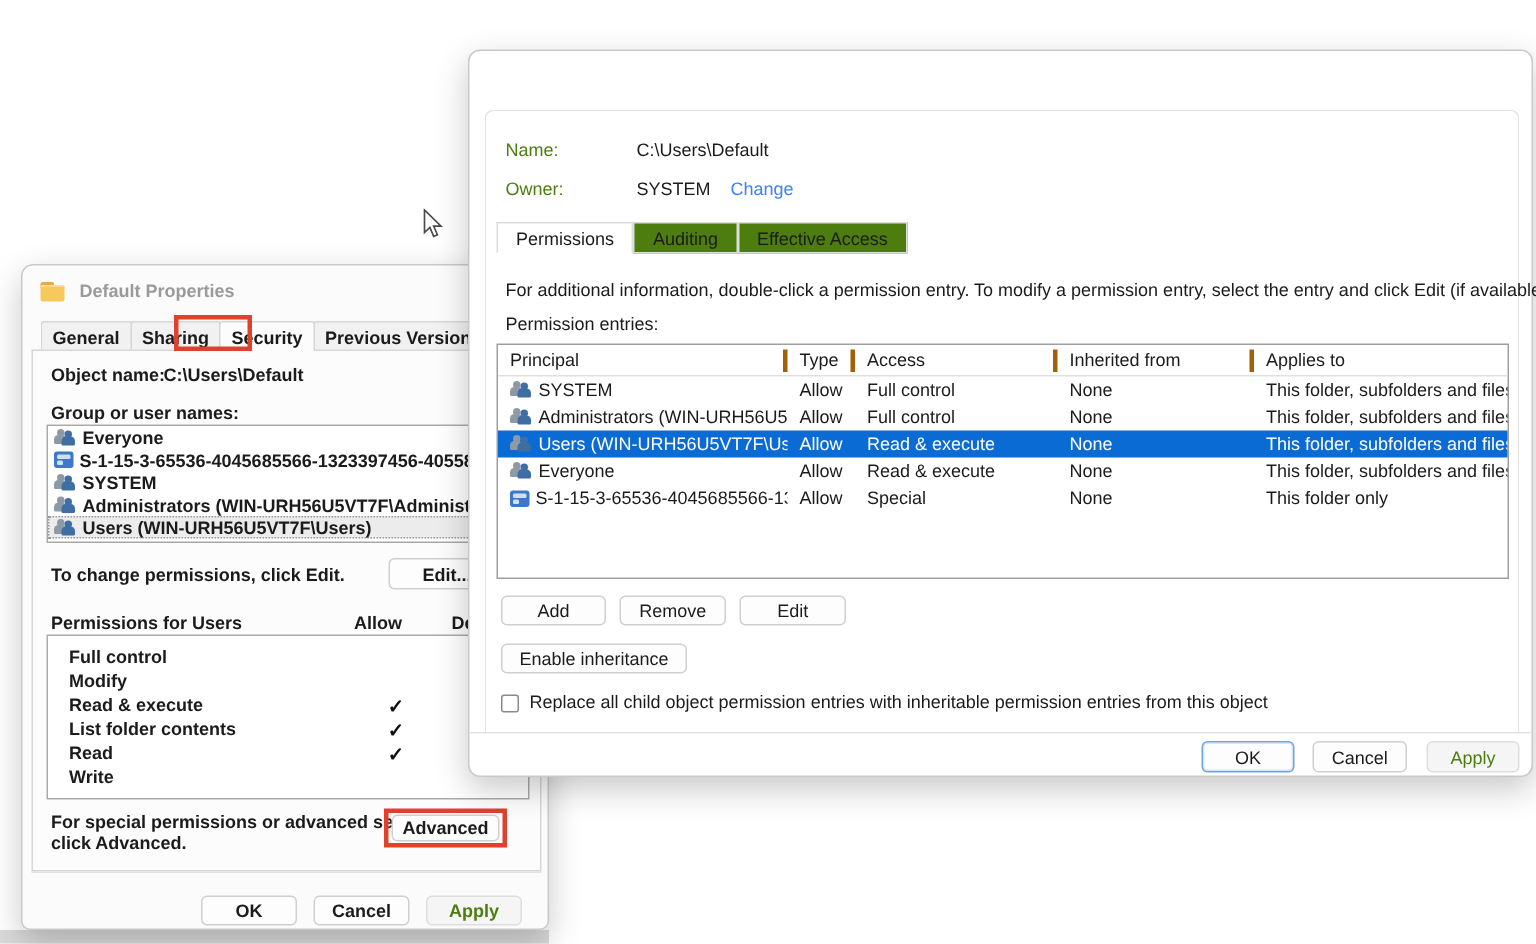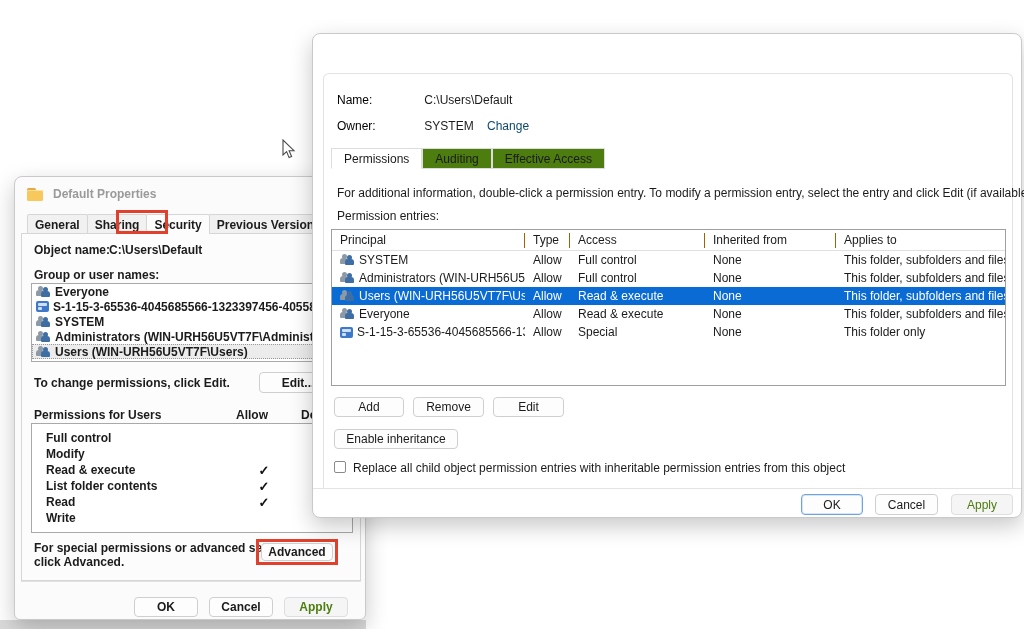--- a/index.html
+++ b/index.html
@@ -54,37 +54,37 @@
   
   .appic { width:13px; height:11px; border-radius:2px; background:#3d78c9; position:relative; flex:0 0 auto; }
   .appic:before { content:""; position:absolute; left:2px; top:2px; right:2px; height:3px; background:#cfe0f5; border-radius:1px; }
   .appic:after  { content:""; position:absolute; left:2px; bottom:2px; width:4px; height:3px; background:#cfe0f5; border-radius:1px; }
 
   
   #adv { left:312px; top:33px; width:710px; height:485px; z-index:4; background:#ffffff; }
   #adv .panel { position:absolute; left:10px; top:39px; width:690px; height:416px;
                 border:1px solid #e3e3e3; border-radius:6px 6px 0 0; border-bottom:none; background:#ffffff; }
   #adv .frow { position:absolute; left:24px; white-space:nowrap; }
-  #adv .frow .k { display:inline-block; width:84px; color:#000000; }
-  .link { color:#0c4a6e; cursor:pointer; }
+  #adv .frow .k { display:inline-block; width:84px; color:#4d7c0f; }
+  .link { color:#3b82f6; cursor:pointer; }
   #adv .tabs { position:absolute; left:18px; top:114px; height:21px; display:flex; }
   #adv .atab { padding:3px 12px 0; border:1px solid #dddddd; background:#4d7c0f; margin-right:0;
                white-space:nowrap; height:21px; }
   #adv .atab.active { background:#ffffff; border-bottom-color:#ffffff; position:relative; z-index:2; }
 
   .table { position:absolute; left:18px; top:195px; width:675px; height:157px; border:1px solid #9f9f9f; background:#fff; }
   .thead { display:flex; height:21px; border-bottom:1px solid #e0e0e0; align-items:center; }
-  .th { padding-left:8px; border-right:1px solid #a16207; height:15px; display:flex; align-items:center; white-space:nowrap; }
+  .th { padding-left:8px; border-right:3px solid #a16207; height:15px; display:flex; align-items:center; white-space:nowrap; }
   .trow { display:flex; height:18px; align-items:center; white-space:nowrap; }
   .td { padding-left:8px; overflow:hidden; display:flex; align-items:center; height:100%; }
   .c0 { width:193px; } .c1 { width:45px; } .c2 { width:135px; } .c3 { width:131px;text-align:right; } .c4 { flex:1; }
   .trow.selected { background:#0b6bd4; color:#ffffff; }
   .trow .ic { margin-right:4px; }
 
-  .checkrow { position:absolute; display:flex; align-items:flex-start; gap:7px; white-space:nowrap; }
+  .checkrow { position:absolute; display:flex; align-items:flex-end; gap:7px; white-space:nowrap; }
   .cb { width:12px; height:12px; border:1px solid #8a8a8a; border-radius:2px; background:#fff; flex:0 0 auto; }
 
   .footline { position:absolute; left:0; right:0; height:1px; background:#e3e3e3; }
 
   
   #cursor { position:absolute; left:281px; top:139px; width:16px; height:22px; z-index:9; }
 
   .gray-strip { position:absolute; left:0; top:620px; width:366px; height:9px; background:#dadada; }
 </style>
 </head>

